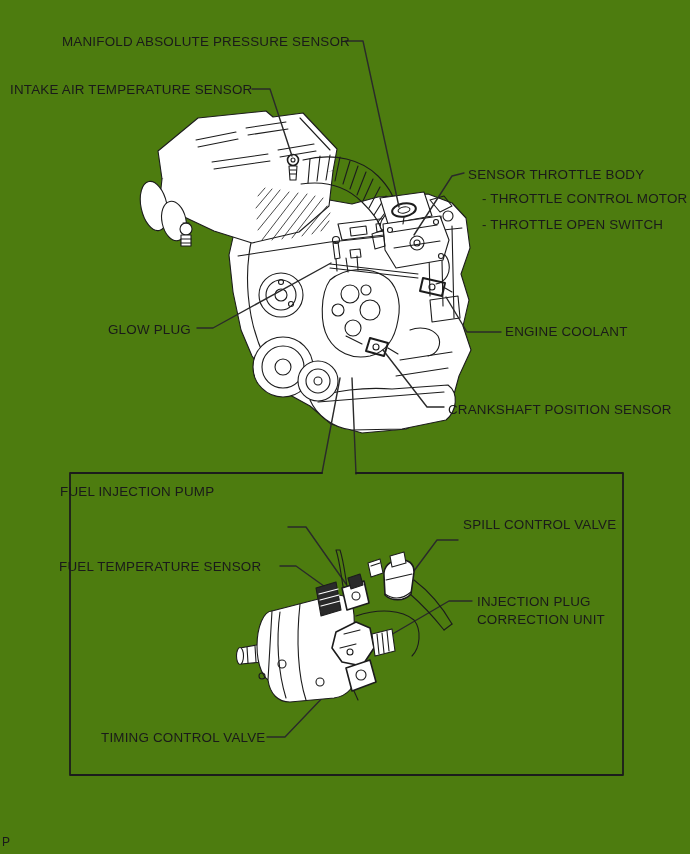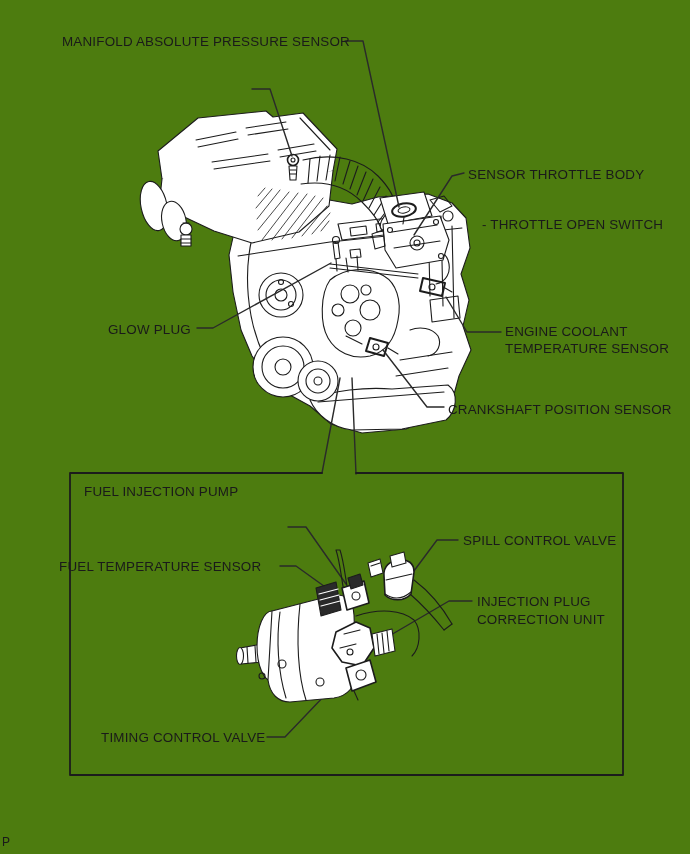--- a/index.html
+++ b/index.html
@@ -230,28 +230,29 @@
 
       <g>
         <path fill="#fff" stroke-width="1.6" d="M346,668 L370,660 L376,682 L352,691 Z"></path>
         <circle cx="361" cy="675" r="5"></circle>
         <path d="M354,691 L358,700"></path>
       </g>
     </g>
   </svg>
 
   <div class="lbl" style="left:62px;top:33px">MANIFOLD ABSOLUTE PRESSURE SENSOR</div>
+  <div class="lbl" style="left:10px;top:81px">INTAKE AIR TEMPERATURE SENSOR</div>
   <div class="lbl" style="left:468px;top:166px">SENSOR THROTTLE BODY</div>
+  <div class="lbl" style="left:482px;top:190px">- THROTTLE CONTROL MOTOR</div>
   <div class="lbl" style="left:482px;top:216px">- THROTTLE OPEN SWITCH</div>
   <div class="lbl" style="left:108px;top:321px">GLOW PLUG</div>
   <div class="lbl" style="left:505px;top:323px">ENGINE COOLANT</div>
-  <div class="lbl" style="left:505px;top:340px">TEMPERATURE SENSOR</div>
   <div class="lbl" style="left:448px;top:401px">CRANKSHAFT POSITION SENSOR</div>
 
-  <div class="lbl" style="left:84px;top:483px">FUEL INJECTION PUMP</div>
+  <div class="lbl" style="left:60px;top:483px">FUEL INJECTION PUMP</div>
   <div class="lbl" style="left:59px;top:558px">FUEL TEMPERATURE SENSOR</div>
-  <div class="lbl" style="left:463px;top:532px">SPILL CONTROL VALVE</div>
+  <div class="lbl" style="left:463px;top:516px">SPILL CONTROL VALVE</div>
   <div class="lbl" style="left:477px;top:593px">INJECTION PLUG</div>
   <div class="lbl" style="left:477px;top:611px">CORRECTION UNIT</div>
   <div class="lbl" style="left:101px;top:729px">TIMING CONTROL VALVE</div>
 
   <div class="wm" style="left:2px;top:835px">P</div>
 </div>
 
 </body></html>

